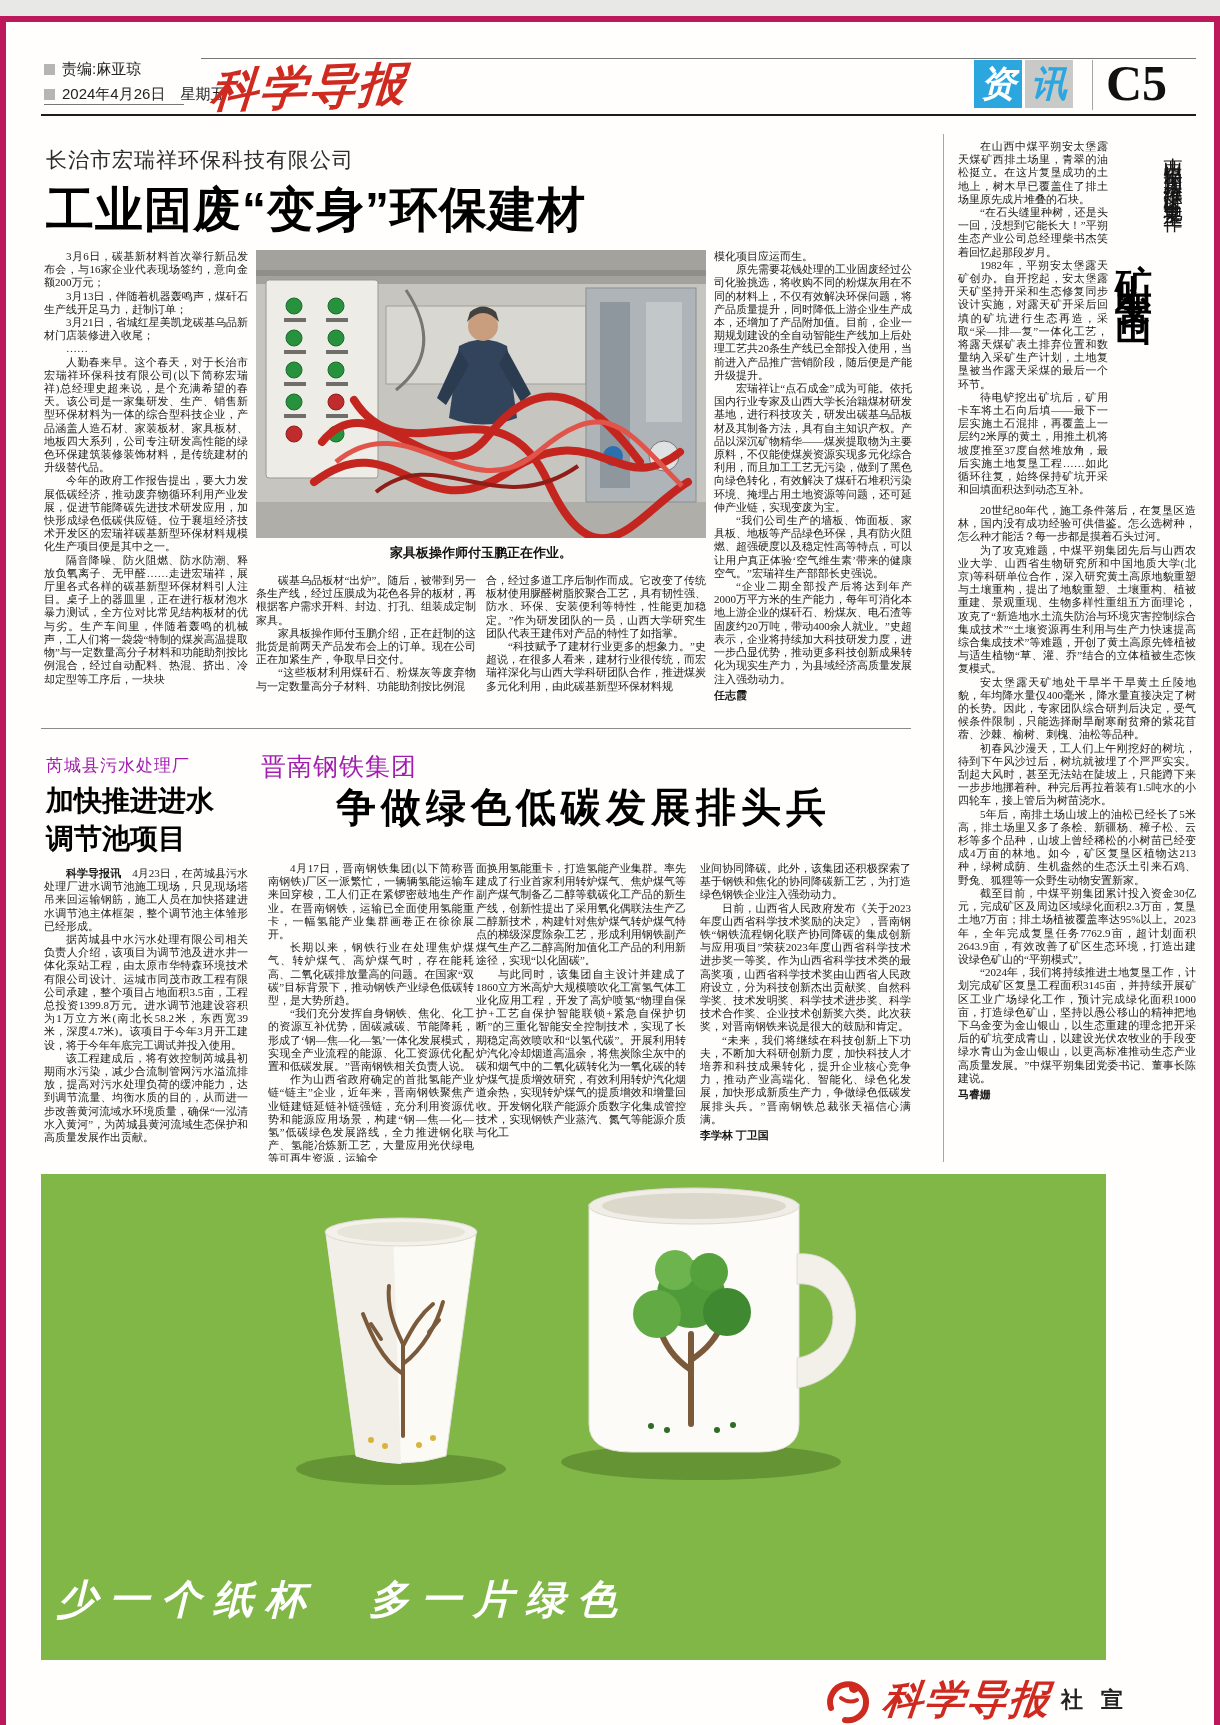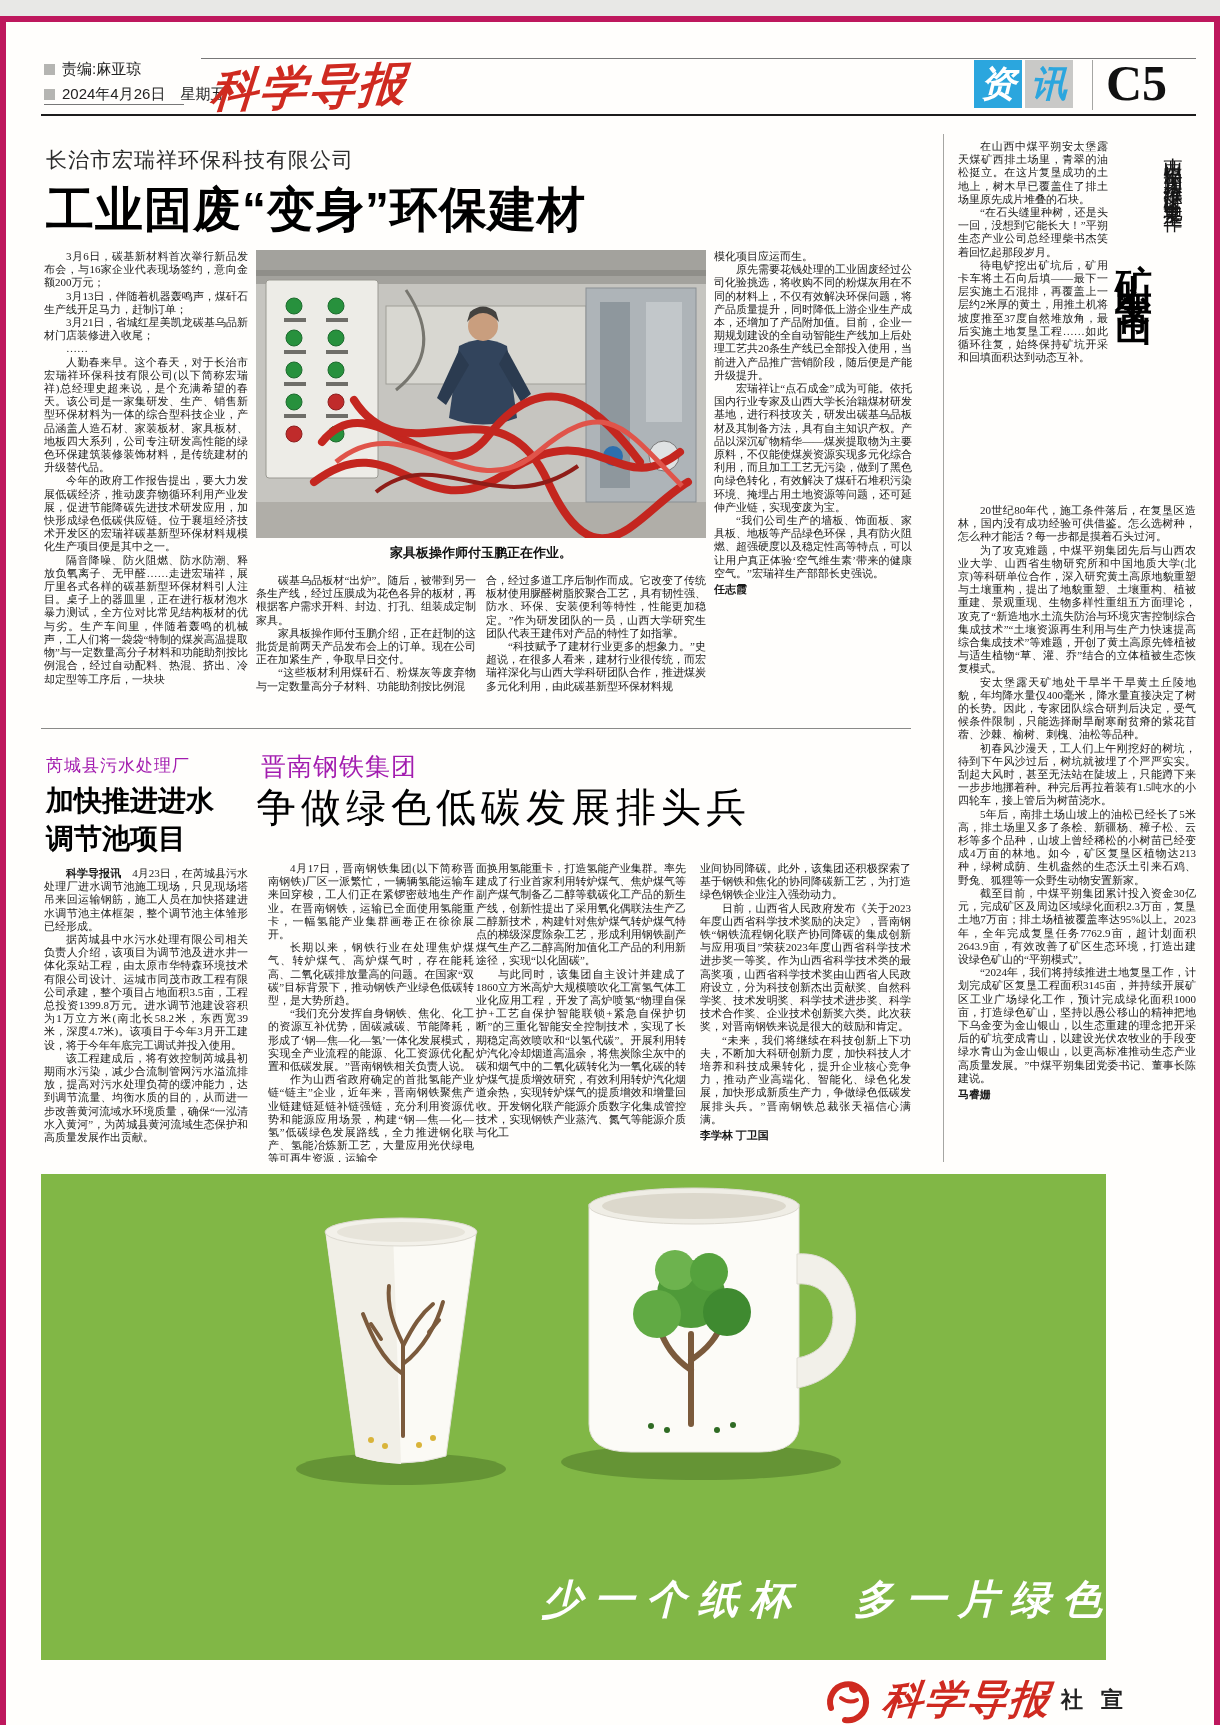--- a/index.html
+++ b/index.html
@@ -23,21 +23,21 @@
   
   .hrule{border-top:1px solid #777;height:0;}
   .hrule-heavy{border-top:2px solid #1c1c1c;height:0;}
   .vrule{border-left:1px solid #a6a6a3;width:0;}
 
   
   .kicker{font-size:21px;color:#2b2b2b;letter-spacing:1px;}
   .kicker-sm{font-size:17px;color:#a21caf;letter-spacing:1px;text-align:right;}
   .headline-main{font-size:48px;font-weight:900;color:#000;letter-spacing:1px;font-family:"Liberation Sans","DejaVu Sans",sans-serif;white-space:nowrap;}
   .headline-two{font-size:28px;font-weight:bold;color:#000;line-height:38px;font-family:"Liberation Sans","DejaVu Sans",sans-serif;}
-  .headline-steel{font-size:40px;font-weight:normal;color:#000;letter-spacing:5px;}
+  .headline-steel{font-size:40px;font-weight:bold;color:#000;letter-spacing:5px;text-align:center;}
   .col{overflow:hidden;text-align:justify;}
   .col p{margin:0;text-indent:2em;font-size:11px;line-height:13.2px;}
   .col .noindent{text-indent:0;}
   .lead-b{font-weight:bold;}
   .byline{font-weight:bold;font-size:11px;line-height:14px;margin-top:2px;padding-right:6px;}
   .caption{font-size:13px;font-weight:bold;text-align:center;color:#111;}
 
   
   .vert{writing-mode:vertical-rl;text-orientation:upright;}
   .vt-small{font-size:19px;letter-spacing:3px;color:#151515;font-family:"Liberation Sans","DejaVu Sans",sans-serif;}
@@ -146,20 +146,21 @@
   </div>
   <div class="abs col" style="left:480px;top:552px;width:220px;height:126px;">
     <p class="noindent">合，经过多道工序后制作而成。它改变了传统板材使用脲醛树脂胶聚合工艺，具有韧性强、防水、环保、安装便利等特性，性能更加稳定。”作为研发团队的一员，山西大学研究生团队代表王建伟对产品的特性了如指掌。</p>
     <p>“科技赋予了建材行业更多的想象力。”史超说，在很多人看来，建材行业很传统，而宏瑞祥深化与山西大学科研团队合作，推进煤炭多元化利用，由此碳基新型环保材料规</p>
   </div>
   <div class="abs col" style="left:708px;top:228px;width:198px;height:452px;">
     <p class="noindent">模化项目应运而生。</p>
     <p>原先需要花钱处理的工业固废经过公司化验挑选，将收购不同的粉煤灰用在不同的材料上，不仅有效解决环保问题，将产品质量提升，同时降低上游企业生产成本，还增加了产品附加值。目前，企业一期规划建设的全自动智能生产线加上后处理工艺共20条生产线已全部投入使用，当前进入产品推广营销阶段，随后便是产能升级提升。</p>
     <p>宏瑞祥让“点石成金”成为可能。依托国内行业专家及山西大学长治籍煤材研发基地，进行科技攻关，研发出碳基乌品板材及其制备方法，具有自主知识产权。产品以深沉矿物精华——煤炭提取物为主要原料，不仅能使煤炭资源实现多元化综合利用，而且加工工艺无污染，做到了黑色向绿色转化，有效解决了煤矸石堆积污染环境、掩埋占用土地资源等问题，还可延伸产业链，实现变废为宝。</p>
     <p>“我们公司生产的墙板、饰面板、家具板、地板等产品绿色环保，具有防火阻燃、超强硬度以及稳定性高等特点，可以让用户真正体验‘空气维生素’带来的健康空气。”宏瑞祥生产部部长史强说。</p>
+    <p>“企业二期全部投产后将达到年产2000万平方米的生产能力，每年可消化本地上游企业的煤矸石、粉煤灰、电石渣等固废约20万吨，带动400余人就业。”史超表示，企业将持续加大科技研发力度，进一步凸显优势，推动更多科技创新成果转化为现实生产力，为县域经济高质量发展注入强劲动力。</p>
     <div class="byline">任志霞</div>
   </div>
 
   <div class="abs hrule" style="left:35px;top:706px;width:870px;border-top-color:#8a8a88;"></div>
 
   <div class="abs kicker-sm sans" style="left:40px;top:732px;">芮城县污水处理厂</div>
   <div class="abs headline-two" style="left:40px;top:760px;">
     <div>加快推进进水</div>
     <div>调节池项目</div>
   </div>
@@ -188,20 +189,21 @@
     <p>“未来，我们将继续在科技创新上下功夫，不断加大科研创新力度，加快科技人才培养和科技成果转化，提升企业核心竞争力，推动产业高端化、智能化、绿色化发展，加快形成新质生产力，争做绿色低碳发展排头兵。”晋南钢铁总裁张天福信心满满。</p>
     <div class="byline">李学林 丁卫国</div>
   </div>
 
   <div class="abs vrule" style="left:937px;top:112px;height:1028px;"></div>
   <div class="abs vert vt-small" style="left:1154px;top:120px;height:360px;">山西中煤平朔集团持续推进矿区土地复垦工作</div>
   <div class="abs vert vt-big" style="left:1102px;top:212px;height:260px;">矿山变青山</div>
   <div class="abs col" style="left:952px;top:118px;width:150px;height:358px;">
     <p>在山西中煤平朔安太堡露天煤矿西排土场里，青翠的油松挺立。在这片复垦成功的土地上，树木早已覆盖住了排土场里原先成片堆叠的石块。</p>
     <p>“在石头缝里种树，还是头一回，没想到它能长大！”平朔生态产业公司总经理柴书杰笑着回忆起那段岁月。</p>
+    <p>1982年，平朔安太堡露天矿创办。自开挖起，安太堡露天矿坚持开采和生态修复同步设计实施，对露天矿开采后回填的矿坑进行生态再造，采取“采—排—复”一体化工艺，将露天煤矿表土排弃位置和数量纳入采矿生产计划，土地复垦被当作露天采煤的最后一个环节。</p>
     <p>待电铲挖出矿坑后，矿用卡车将土石向后填——最下一层实施土石混排，再覆盖上一层约2米厚的黄土，用推土机将坡度推至37度自然堆放角，最后实施土地复垦工程……如此循环往复，始终保持矿坑开采和回填面积达到动态互补。</p>
   </div>
   <div class="abs col" style="left:952px;top:482px;width:238px;height:658px;">
     <p>20世纪80年代，施工条件落后，在复垦区造林，国内没有成功经验可供借鉴。怎么选树种，怎么种才能活？每一步都是摸着石头过河。</p>
     <p>为了攻克难题，中煤平朔集团先后与山西农业大学、山西省生物研究所和中国地质大学(北京)等科研单位合作，深入研究黄土高原地貌重塑与土壤重构，提出了地貌重塑、土壤重构、植被重建、景观重现、生物多样性重组五方面理论，攻克了“新造地水土流失防治与环境灾害控制综合集成技术”“土壤资源再生利用与生产力快速提高综合集成技术”等难题，开创了黄土高原先锋植被与适生植物“草、灌、乔”结合的立体植被生态恢复模式。</p>
     <p>安太堡露天矿地处干旱半干旱黄土丘陵地貌，年均降水量仅400毫米，降水量直接决定了树的长势。因此，专家团队综合研判后决定，受气候条件限制，只能选择耐旱耐寒耐贫瘠的紫花苜蓿、沙棘、榆树、刺槐、油松等品种。</p>
     <p>初春风沙漫天，工人们上午刚挖好的树坑，待到下午风沙过后，树坑就被埋了个严严实实。刮起大风时，甚至无法站在陡坡上，只能蹲下来一步步地挪着种。种完后再拉着装有1.5吨水的小四轮车，接上管后为树苗浇水。</p>
     <p>5年后，南排土场山坡上的油松已经长了5米高，排土场里又多了条桧、新疆杨、樟子松、云杉等多个品种，山坡上曾经稀松的小树苗已经变成4万亩的林地。如今，矿区复垦区植物达213种，绿树成荫、生机盎然的生态沃土引来石鸡、野兔、狐狸等一众野生动物安置新家。</p>
     <p>截至目前，中煤平朔集团累计投入资金30亿元，完成矿区及周边区域绿化面积2.3万亩，复垦土地7万亩；排土场植被覆盖率达95%以上。2023年，全年完成复垦任务7762.9亩，超计划面积2643.9亩，有效改善了矿区生态环境，打造出建设绿色矿山的“平朔模式”。</p>
     <p>“2024年，我们将持续推进土地复垦工作，计划完成矿区复垦工程面积3145亩，并持续开展矿区工业广场绿化工作，预计完成绿化面积1000亩，打造绿色矿山，坚持以愚公移山的精神把地下乌金变为金山银山，以生态重建的理念把开采后的矿坑变成青山，以建设光伏农牧业的手段变绿水青山为金山银山，以更高标准推动生态产业高质量发展。”中煤平朔集团党委书记、董事长陈建说。</p>
@@ -249,21 +251,21 @@
           <circle cx="668" cy="98" r="19" fill="#55a23d"></circle>
           <g fill="#2f6b24">
             <circle cx="610" cy="252" r="3"></circle>
               <circle cx="626" cy="256" r="3"></circle>
             <circle cx="676" cy="256" r="3"></circle>
               <circle cx="692" cy="251" r="3"></circle>
           </g>
         </g>
       </g>
     </svg>
-    <div class="abs slogan" style="left:8px;top:398px;width:1065px;text-align:right;">少一个纸杯　多一片绿色</div>
+    <div class="abs slogan" style="left:16px;top:398px;width:1065px;text-align:left;">少一个纸杯　多一片绿色</div>
   </div>
 
   <div class="abs" style="left:815px;top:1650px;display:flex;align-items:center;gap:10px;">
     <svg width="52" height="52" viewBox="0 0 52 52">
       <path d="M10 34 a18 18 0 1 1 14 12" fill="none" stroke="#cf2a20" stroke-width="6" stroke-linecap="round"></path>
       <circle cx="33" cy="14" r="5" fill="#cf2a20"></circle>
       <path d="M20 24 q8 6 16 2" fill="none" stroke="#cf2a20" stroke-width="4" stroke-linecap="round"></path>
     </svg>
     <span class="logo-text">科学导报</span>
     <span class="logo-suffix">社 宣</span>

